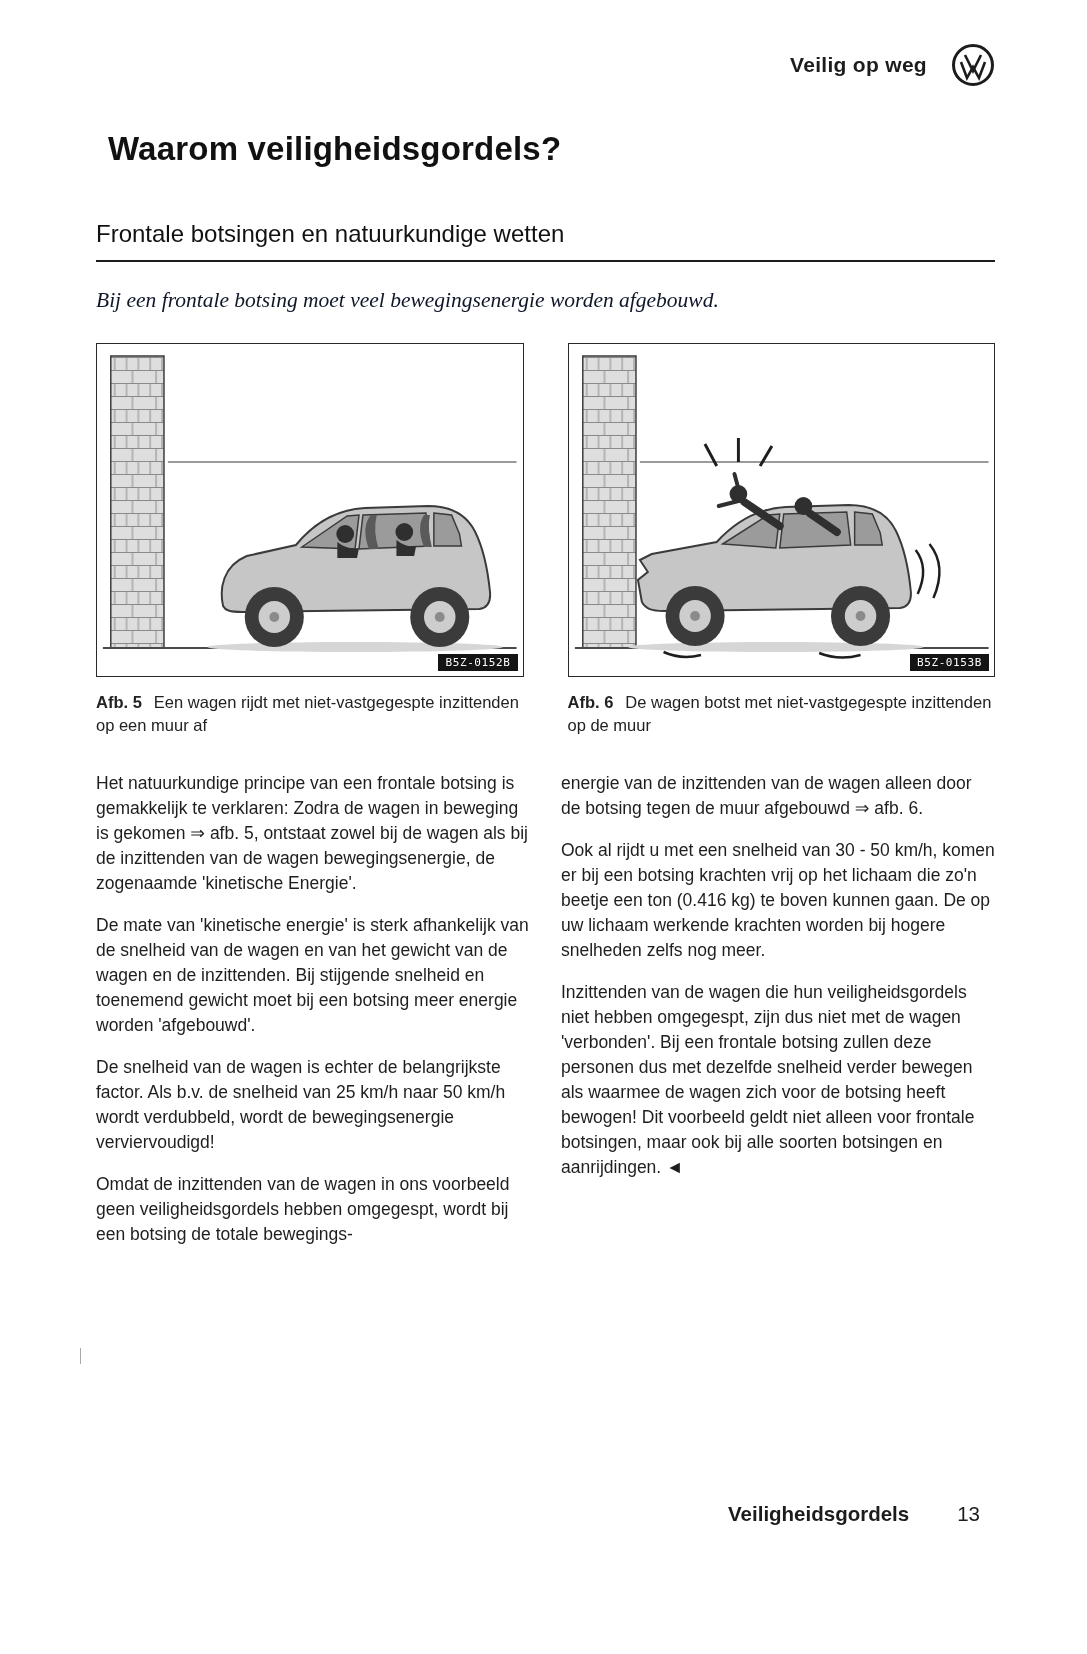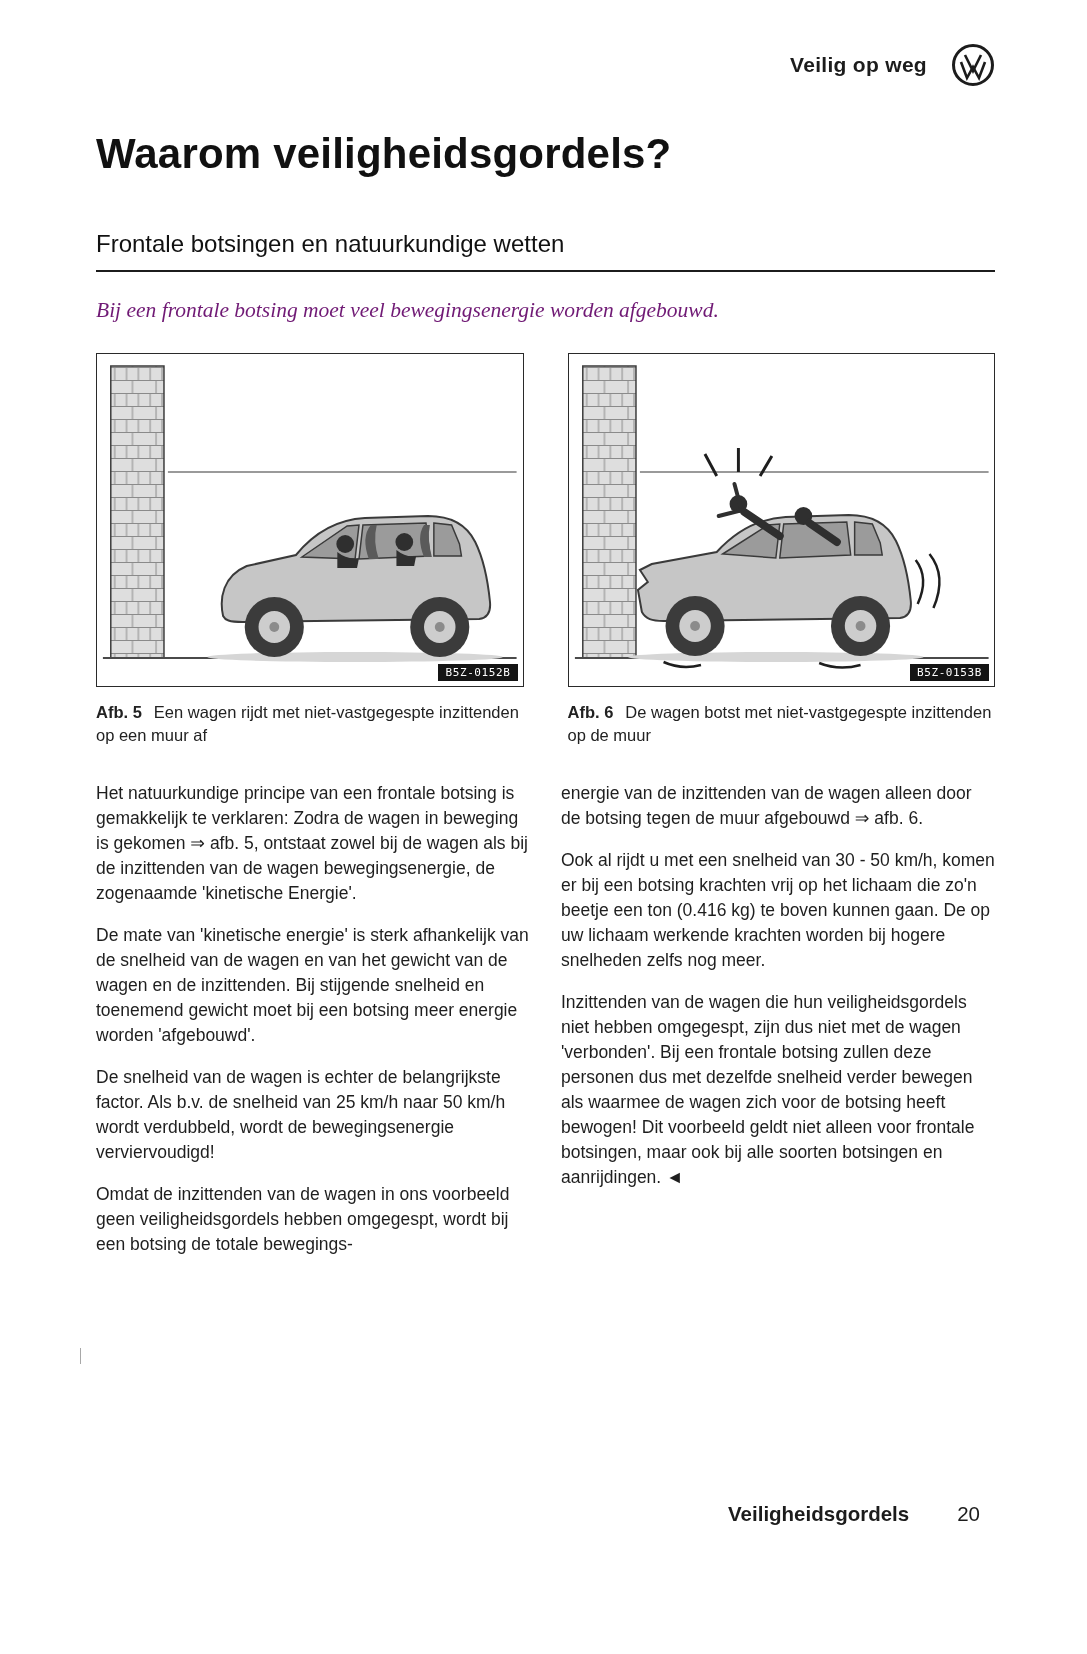--- a/index.html
+++ b/index.html
@@ -11,24 +11,24 @@
     font-family:"Liberation Sans",sans-serif;
     color:#1c1c1c;
     box-sizing:border-box;
     padding:42px 92px 0 96px;
     overflow:hidden;
   }
   .topbar{display:flex;justify-content:flex-end;align-items:center;gap:24px;height:46px;}
   .top-label{font-size:21px;font-weight:bold;letter-spacing:0.3px;}
   .vw-logo{display:block;line-height:0;}
 
-  .title{font-size:42px;font-weight:bold;margin:42px 0 0;letter-spacing:0.2px;color:#111;}
+  .title{font-size:33px;font-weight:bold;margin:42px 12px 0;letter-spacing:0.2px;color:#111;}
   .section-heading{font-size:24px;font-weight:normal;margin:52px 0 0;color:#111;}
   .rule{height:2px;background:#1c1c1c;margin-top:12px;}
-  .lead{font-family:"Liberation Serif",serif;font-style:italic;font-size:21.5px;margin:26px 0 0;color:#701a75;}
+  .lead{font-family:"Liberation Serif",serif;font-style:italic;font-size:21.5px;margin:26px 0 0;color:#0f172a;}
 
   .figs{display:flex;gap:44px;margin-top:30px;}
   .figcol{flex:1;min-width:0;}
   .fig-frame{position:relative;border:1.5px solid #2a2a2a;height:334px;background:#fff;box-sizing:border-box;}
   .fig-frame svg{display:block;width:100%;height:100%;}
   .fig-code{position:absolute;right:5px;bottom:5px;background:#141414;color:#fff;
             font-size:11px;padding:2px 7px;letter-spacing:0.6px;font-family:"DejaVu Sans Mono",monospace;}
   .cap{margin:14px 0 0;font-size:16.5px;line-height:23px;color:#222;}
   .cap .cap-label{font-weight:bold;margin-right:12px;}
 
@@ -163,16 +163,16 @@
       <p>energie van de inzittenden van de wagen alleen door de botsing tegen de muur afgebouwd ⇒ afb. 6.</p>
       <p>Ook al rijdt u met een snelheid van 30 - 50 km/h, komen er bij een botsing krachten vrij op het lichaam die zo'n beetje een ton (0.416 kg) te boven kunnen gaan. De op uw lichaam werkende krachten worden bij hogere snelheden zelfs nog meer.</p>
       <p>Inzittenden van de wagen die hun veiligheidsgordels niet hebben omgegespt, zijn dus niet met de wagen 'verbonden'. Bij een frontale botsing zullen deze personen dus met dezelfde snelheid verder bewegen als waarmee de wagen zich voor de botsing heeft bewogen! Dit voorbeeld geldt niet alleen voor frontale botsingen, maar ook bij alle soorten botsingen en aanrijdingen. ◄</p>
     </div>
   </div>
 
   <div class="scan-tick"></div>
 
   <div class="pagefoot">
     <span class="foot-label">Veiligheidsgordels</span>
-    <span class="foot-num">20</span>
+    <span class="foot-num">13</span>
   </div>
 
 </div>
 
 </body></html>

